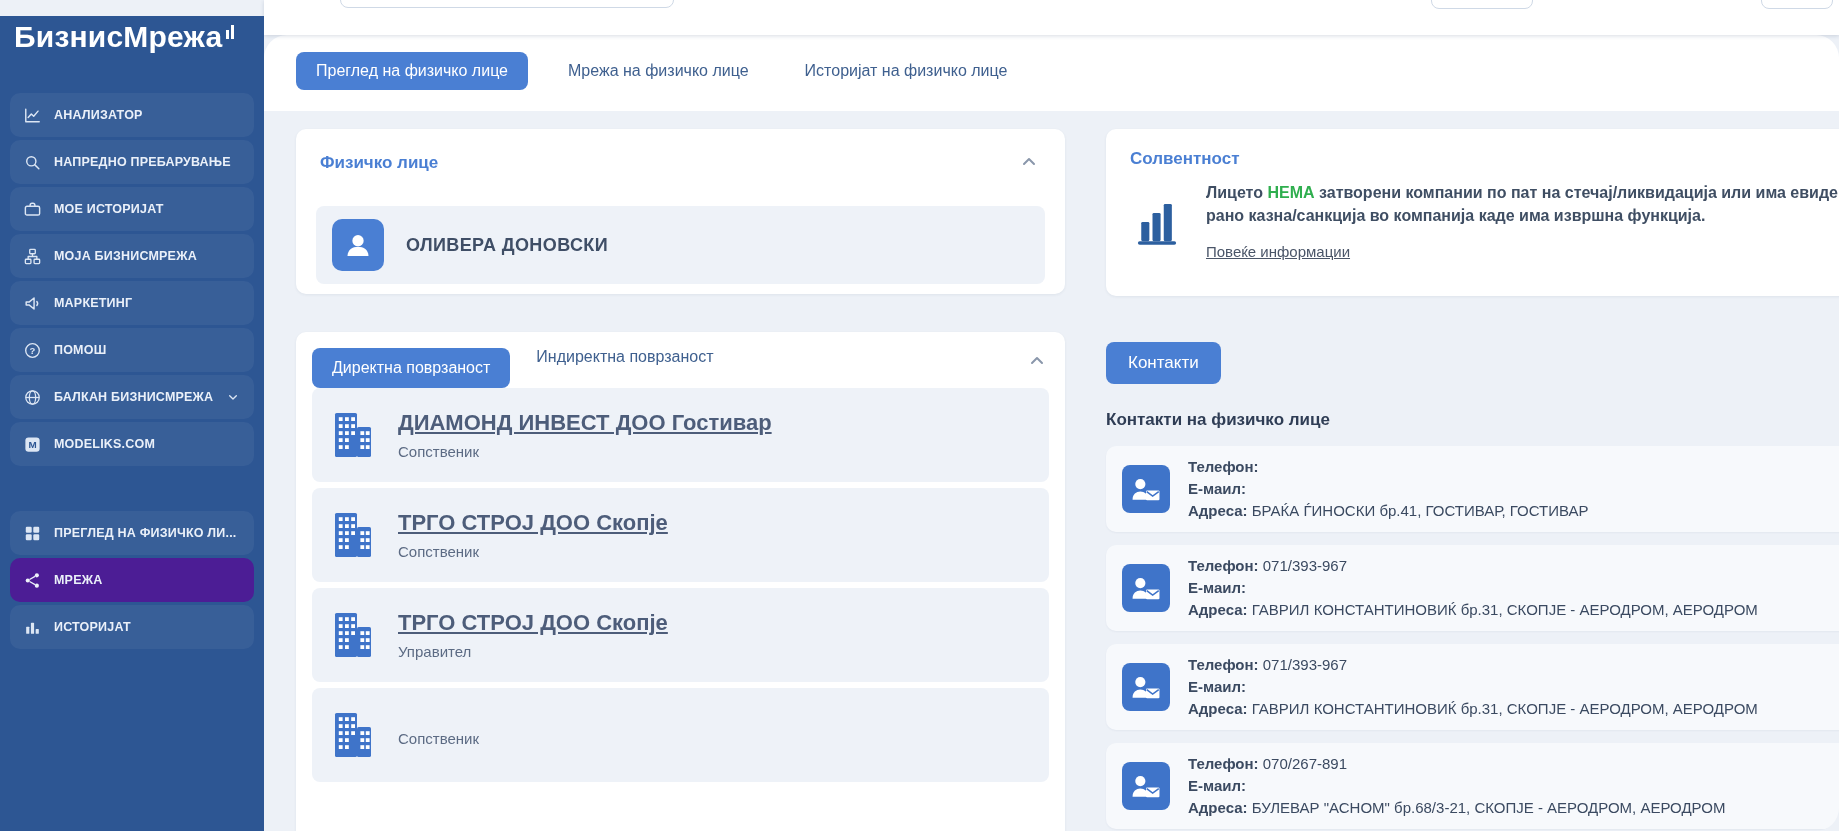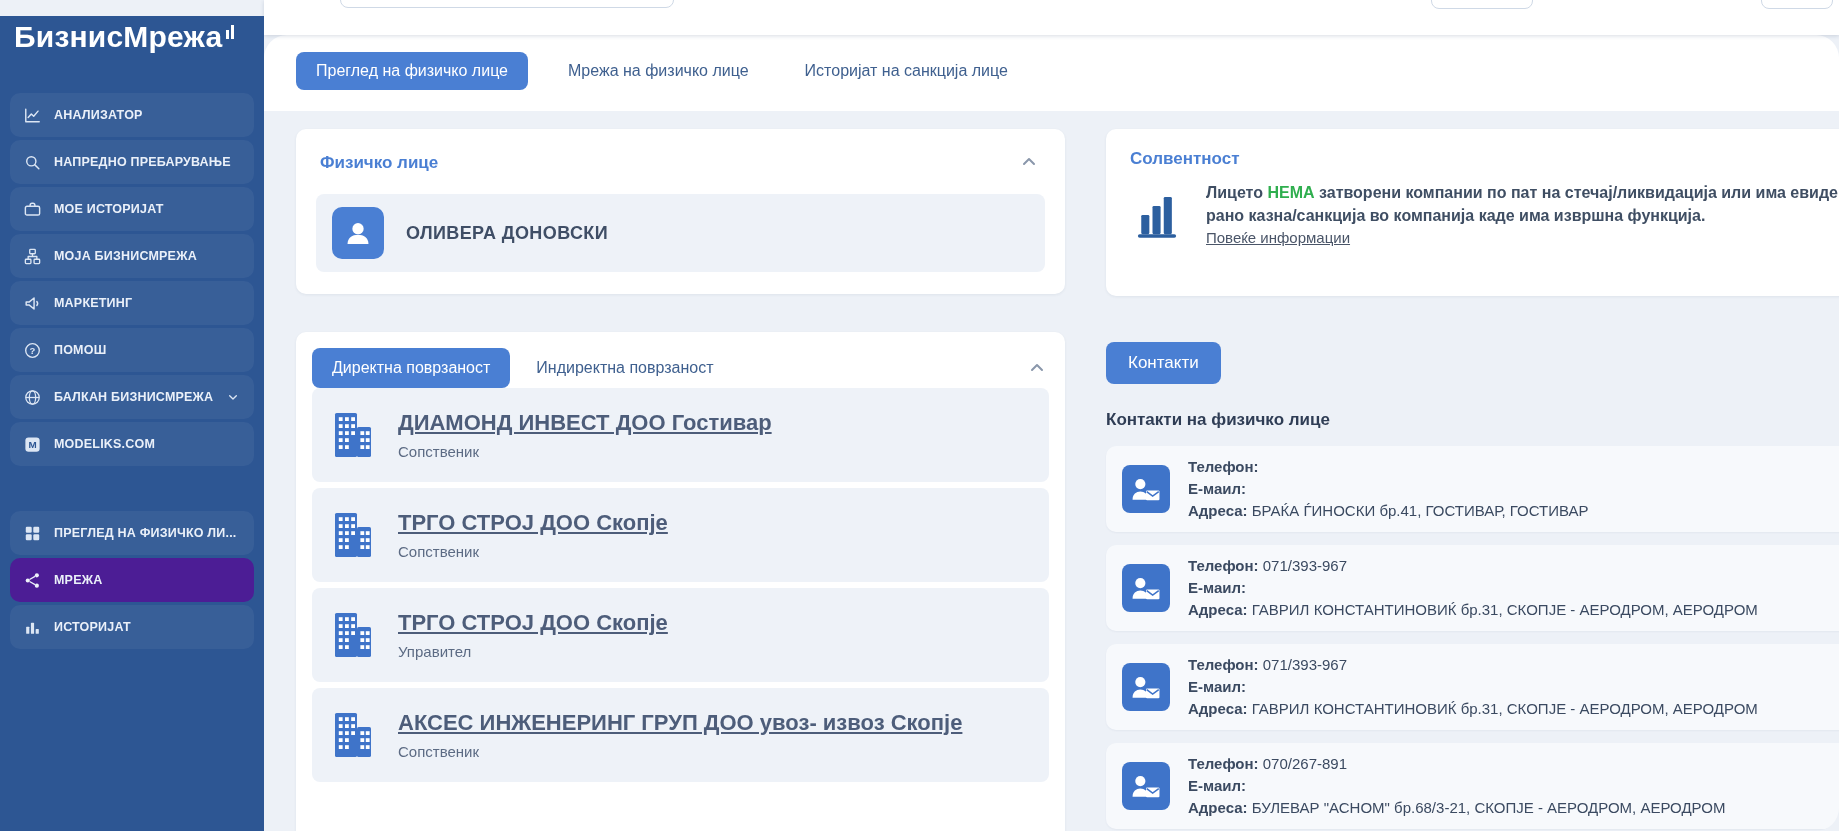--- a/index.html
+++ b/index.html
@@ -37,48 +37,48 @@
   .card { background:#fff; border-radius:10px; box-shadow:0 1px 3px rgba(30,50,90,.07); }
   .card-head { display:flex; align-items:center; justify-content:space-between; padding:20px 24px 12px 24px; }
   .card-title { color:#4a7fd3; font-size:17px; font-weight:600; }
   .collapse-btn { background:none; border:none; cursor:pointer; display:flex; padding:2px; }
 
   .col-left  { position:absolute; left:32px;  top:94px; width:769px; }
   .col-right { position:absolute; left:842px; top:94px; width:1010px; }
 
   
   .person-card { min-height:165px; }
-  .person-row { margin:6px 20px 24px 20px; background:#eef2f8; border-radius:8px;
+  .person-row { margin:18px 20px 24px 20px; background:#eef2f8; border-radius:8px;
                 padding:13px 16px; display:flex; align-items:center; gap:22px; }
   .avatar-box { width:52px; height:52px; background:#4a7fd3; border-radius:10px;
                 display:flex; align-items:center; justify-content:center; flex:0 0 52px; }
   .person-name { font-size:18px; font-weight:600; color:#3f4e66; letter-spacing:.4px; }
 
   
   .conn-card { margin-top:38px; height:520px; overflow:hidden; }
-  .conn-head { display:flex; align-items:center; padding:16px 16px 0 16px; }
+  .conn-head { display:flex; padding:16px 16px 0 16px; }
   .btn-blue { background:#4a7fd3; color:#fff; border:none; border-radius:8px; font-size:16px;
               padding:11px 20px; cursor:pointer; font-family:inherit; }
   .conn-tab-inactive { margin-left:26px; color:#3f608f; font-size:16px; cursor:pointer; }
   .conn-head .collapse-btn { margin-left:auto; }
   .conn-item { margin:0 16px 6px 16px; background:#eef2f8; border-radius:8px; min-height:94px;
                padding:12px 18px; display:flex; align-items:center; gap:22px; }
   .conn-item:first-of-type { margin-top:20px; }
   .bldg-box { width:46px; height:50px; flex:0 0 46px; display:flex; }
   .conn-link { font-size:22px; font-weight:600; color:#4d5d7a; text-decoration:underline; cursor:pointer; }
   .conn-role { font-size:15px; color:#5c6b84; margin-top:7px; }
 
   
   .solv-card { min-height:167px; }
   .solv-body { display:flex; align-items:center; gap:22px; padding:0 20px 22px 24px; }
   .solv-icon { width:54px; height:54px; flex:0 0 54px; display:flex; }
   .solv-text { width:660px; font-size:16px; font-weight:600; color:#3f4e63; line-height:1.45;
                word-break:break-all; }
   .green { color:#2fae4e; font-weight:700;margin-top:28px; }
-  .solv-link { display:block; margin-top:0; color:#4a5568; font-size:15px; font-weight:500;
+  .solv-link { display:block; margin-top:14px; color:#4a5568; font-size:15px; font-weight:500;
                text-decoration:underline; cursor:pointer; width:max-content; }
 
   
   .contacts-btn { margin-top:46px; font-size:17px; padding:11px 22px; }
   .contacts-heading { margin-top:26px; font-size:17px; font-weight:600; color:#2f3d55; }
   .contact-list { margin-top:16px; }
   .contact-item { background:#f7f9fc; border-radius:10px; min-height:86px; margin-bottom:13px;
                   padding:10px 16px; display:flex; align-items:center; gap:18px;
                   box-shadow:0 1px 2px rgba(30,50,90,.05); }
   .cicon-box { width:48px; height:48px; background:#3f74c9; border-radius:8px; flex:0 0 48px;
@@ -226,21 +226,21 @@
   <div class="frag" style="left:1167px; top:-31px; width:102px;"></div>
   <div class="frag" style="right:6px; top:-31px; width:72px;"></div>
 </header>
 
 <main class="main">
   <div class="tabstrip"></div>
 
   <div class="tabs">
     <div class="tab active">Преглед на физичко лице</div>
     <div class="tab">Мрежа на физичко лице</div>
-    <div class="tab">Историјат на санкција лице</div>
+    <div class="tab">Историјат на физичко лице</div>
   </div>
 
   <section class="col-left">
 
     <div class="card person-card">
       <div class="card-head">
         <span class="card-title">Физичко лице</span>
         <button class="collapse-btn">
           <span>
             <svg width="20" height="20" viewBox="0 0 20 20" fill="none" stroke="#8a97ab" stroke-width="2" stroke-linecap="round" stroke-linejoin="round">
@@ -405,21 +405,20 @@
                 <rect x="15.2" y="10.6" width="1.9" height="1.9"></rect>
                 <rect x="17.9" y="10.6" width="1.9" height="1.9"></rect>
                 <rect x="15.2" y="14.1" width="1.9" height="1.9"></rect>
                 <rect x="17.9" y="14.1" width="1.9" height="1.9"></rect>
                 <rect x="15.2" y="17.6" width="1.9" height="1.9"></rect>
                 <rect x="17.9" y="17.6" width="1.9" height="1.9"></rect>
               </g>
             </svg>
         </span>
         <span>
-          <a class="conn-link">АКСЕС ИНЖЕНЕРИНГ ГРУП ДОО увоз- извоз Скопје</a>
           <div class="conn-role">Сопственик</div>
         </span>
       </div>
     </div>
   </section>
 
   <section class="col-right">
 
     <div class="card solv-card">
       <div class="card-head">

